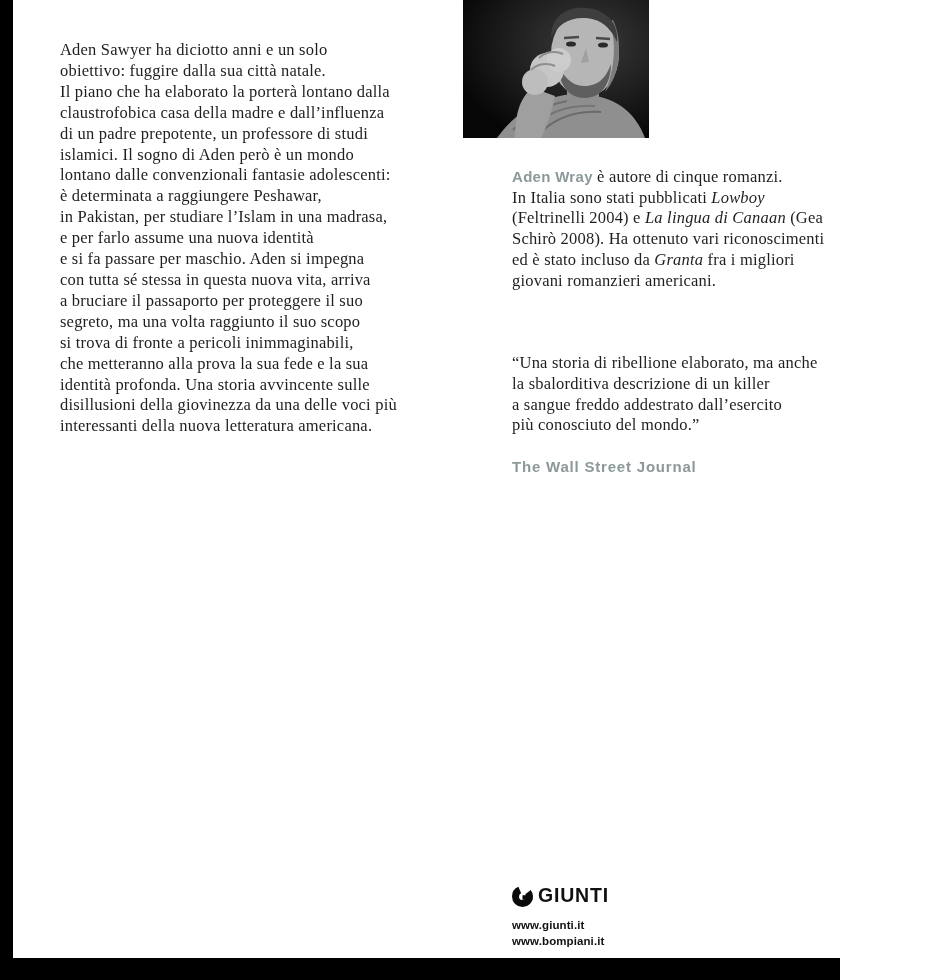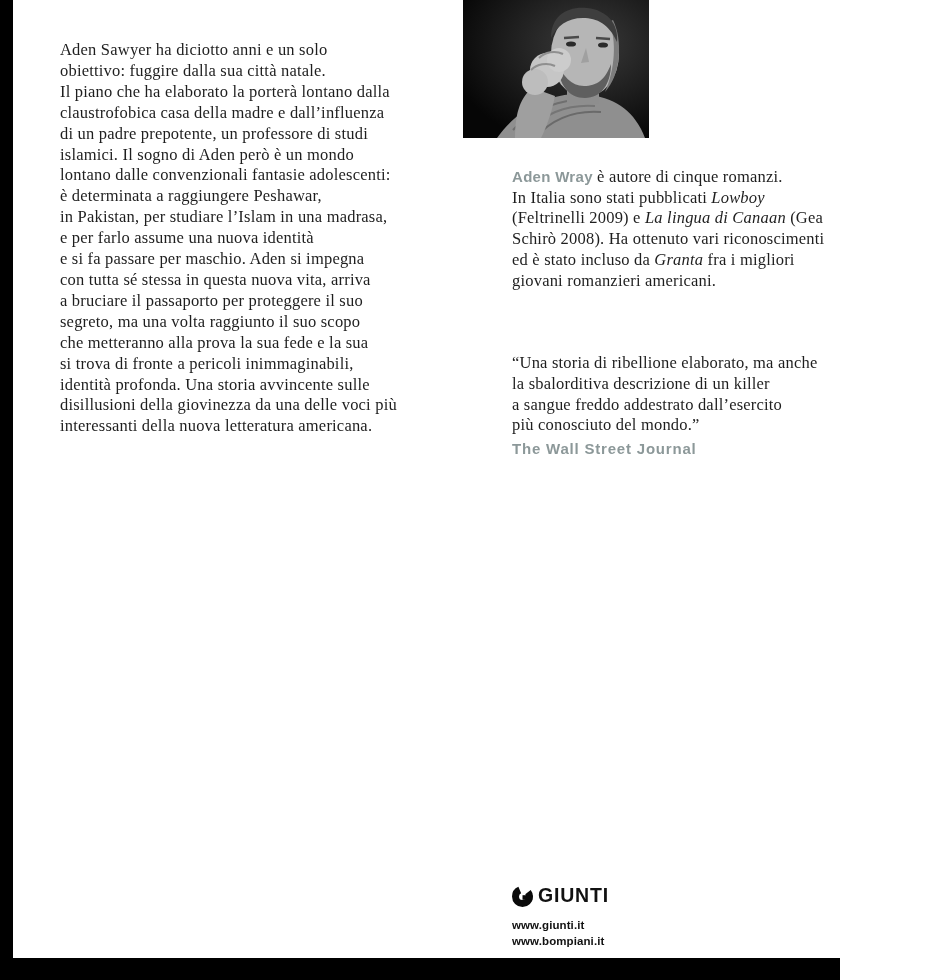--- a/index.html
+++ b/index.html
@@ -28,21 +28,21 @@
   .seg-name {
     font-family:"Liberation Sans", sans-serif; font-weight:700;
     font-size:15px; color:var(--accent, #8c9899); letter-spacing:0.3px;
   }
 
   .quote {
     position:absolute; left:512px; top:353px; width:390px;
     font-size:16.5px; line-height:20.8px; letter-spacing:0.2px;
   }
   .attribution {
-    margin-top:3px; font-family:"Liberation Sans", sans-serif; font-weight:700;
+    margin-top:21px; font-family:"Liberation Sans", sans-serif; font-weight:700;
     font-size:15px; letter-spacing:0.8px; color:var(--accent, #8c9899);
   }
 
   .publisher { position:absolute; left:512px; top:884px; }
   .logo-row { display:flex; align-items:flex-end; gap:5px; }
   .logo-text {
     font-family:"Liberation Sans", sans-serif; font-weight:700;
     font-size:19.5px; letter-spacing:0.8px; color:#111;
   }
   .urls {
@@ -74,22 +74,22 @@
       <div class="line">di un padre prepotente, un professore di studi</div>
       <div class="line">islamici. Il sogno di Aden però è un mondo</div>
       <div class="line">lontano dalle convenzionali fantasie adolescenti:</div>
       <div class="line">è determinata a raggiungere Peshawar,</div>
       <div class="line">in Pakistan, per studiare l’Islam in una madrasa,</div>
       <div class="line">e per farlo assume una nuova identità</div>
       <div class="line">e si fa passare per maschio. Aden si impegna</div>
       <div class="line">con tutta sé stessa in questa nuova vita, arriva</div>
       <div class="line">a bruciare il passaporto per proteggere il suo</div>
       <div class="line">segreto, ma una volta raggiunto il suo scopo</div>
+      <div class="line">si trova di fronte a pericoli inimmaginabili,</div>
       <div class="line">che metteranno alla prova la sua fede e la sua</div>
-      <div class="line">si trova di fronte a pericoli inimmaginabili,</div>
       <div class="line">identità profonda. Una storia avvincente sulle</div>
       <div class="line">disillusioni della giovinezza da una delle voci più</div>
       <div class="line">interessanti della nuova letteratura americana.</div>
     </div>
 
   <div class="photo">
     <svg width="186" height="138" viewBox="0 0 186 138">
       <defs>
         <radialGradient id="bg" cx="0.66" cy="0.32" r="0.75">
           <stop offset="0" stop-color="#3b3b3b"></stop>
@@ -125,21 +125,21 @@
       <circle cx="96" cy="60" r="12" fill="#cccccc"></circle>
       <circle cx="72" cy="82" r="13" fill="#bdbdbd"></circle>
       <path d="M76,58 C82,52 92,50 100,54" stroke="#8f8f8f" stroke-width="2" fill="none"></path>
       <path d="M68,70 C74,64 84,62 92,66" stroke="#8f8f8f" stroke-width="2" fill="none"></path>
     </svg>
   </div>
 
   <div class="bio">
       <div class="line"><span class="seg-name">Aden Wray</span><span class="seg-p"> è autore di cinque romanzi.</span></div>
       <div class="line"><span class="seg-p">In Italia sono stati pubblicati </span><span class="seg-i">Lowboy</span></div>
-      <div class="line"><span class="seg-p">(Feltrinelli 2009) e </span><span class="seg-i">La lingua di Canaan</span><span class="seg-p"> (Gea</span></div>
+      <div class="line"><span class="seg-p">(Feltrinelli 2004) e </span><span class="seg-i">La lingua di Canaan</span><span class="seg-p"> (Gea</span></div>
       <div class="line"><span class="seg-p">Schirò 2008). Ha ottenuto vari riconoscimenti</span></div>
       <div class="line"><span class="seg-p">ed è stato incluso da </span><span class="seg-i">Granta</span><span class="seg-p"> fra i migliori</span></div>
       <div class="line"><span class="seg-p">giovani romanzieri americani.</span></div>
     </div>
 
   <div class="quote">
     <div>
         <div class="line">“Una storia di ribellione elaborato, ma anche</div>
         <div class="line">la sbalorditiva descrizione di un killer</div>
         <div class="line">a sangue freddo addestrato dall’esercito</div>

